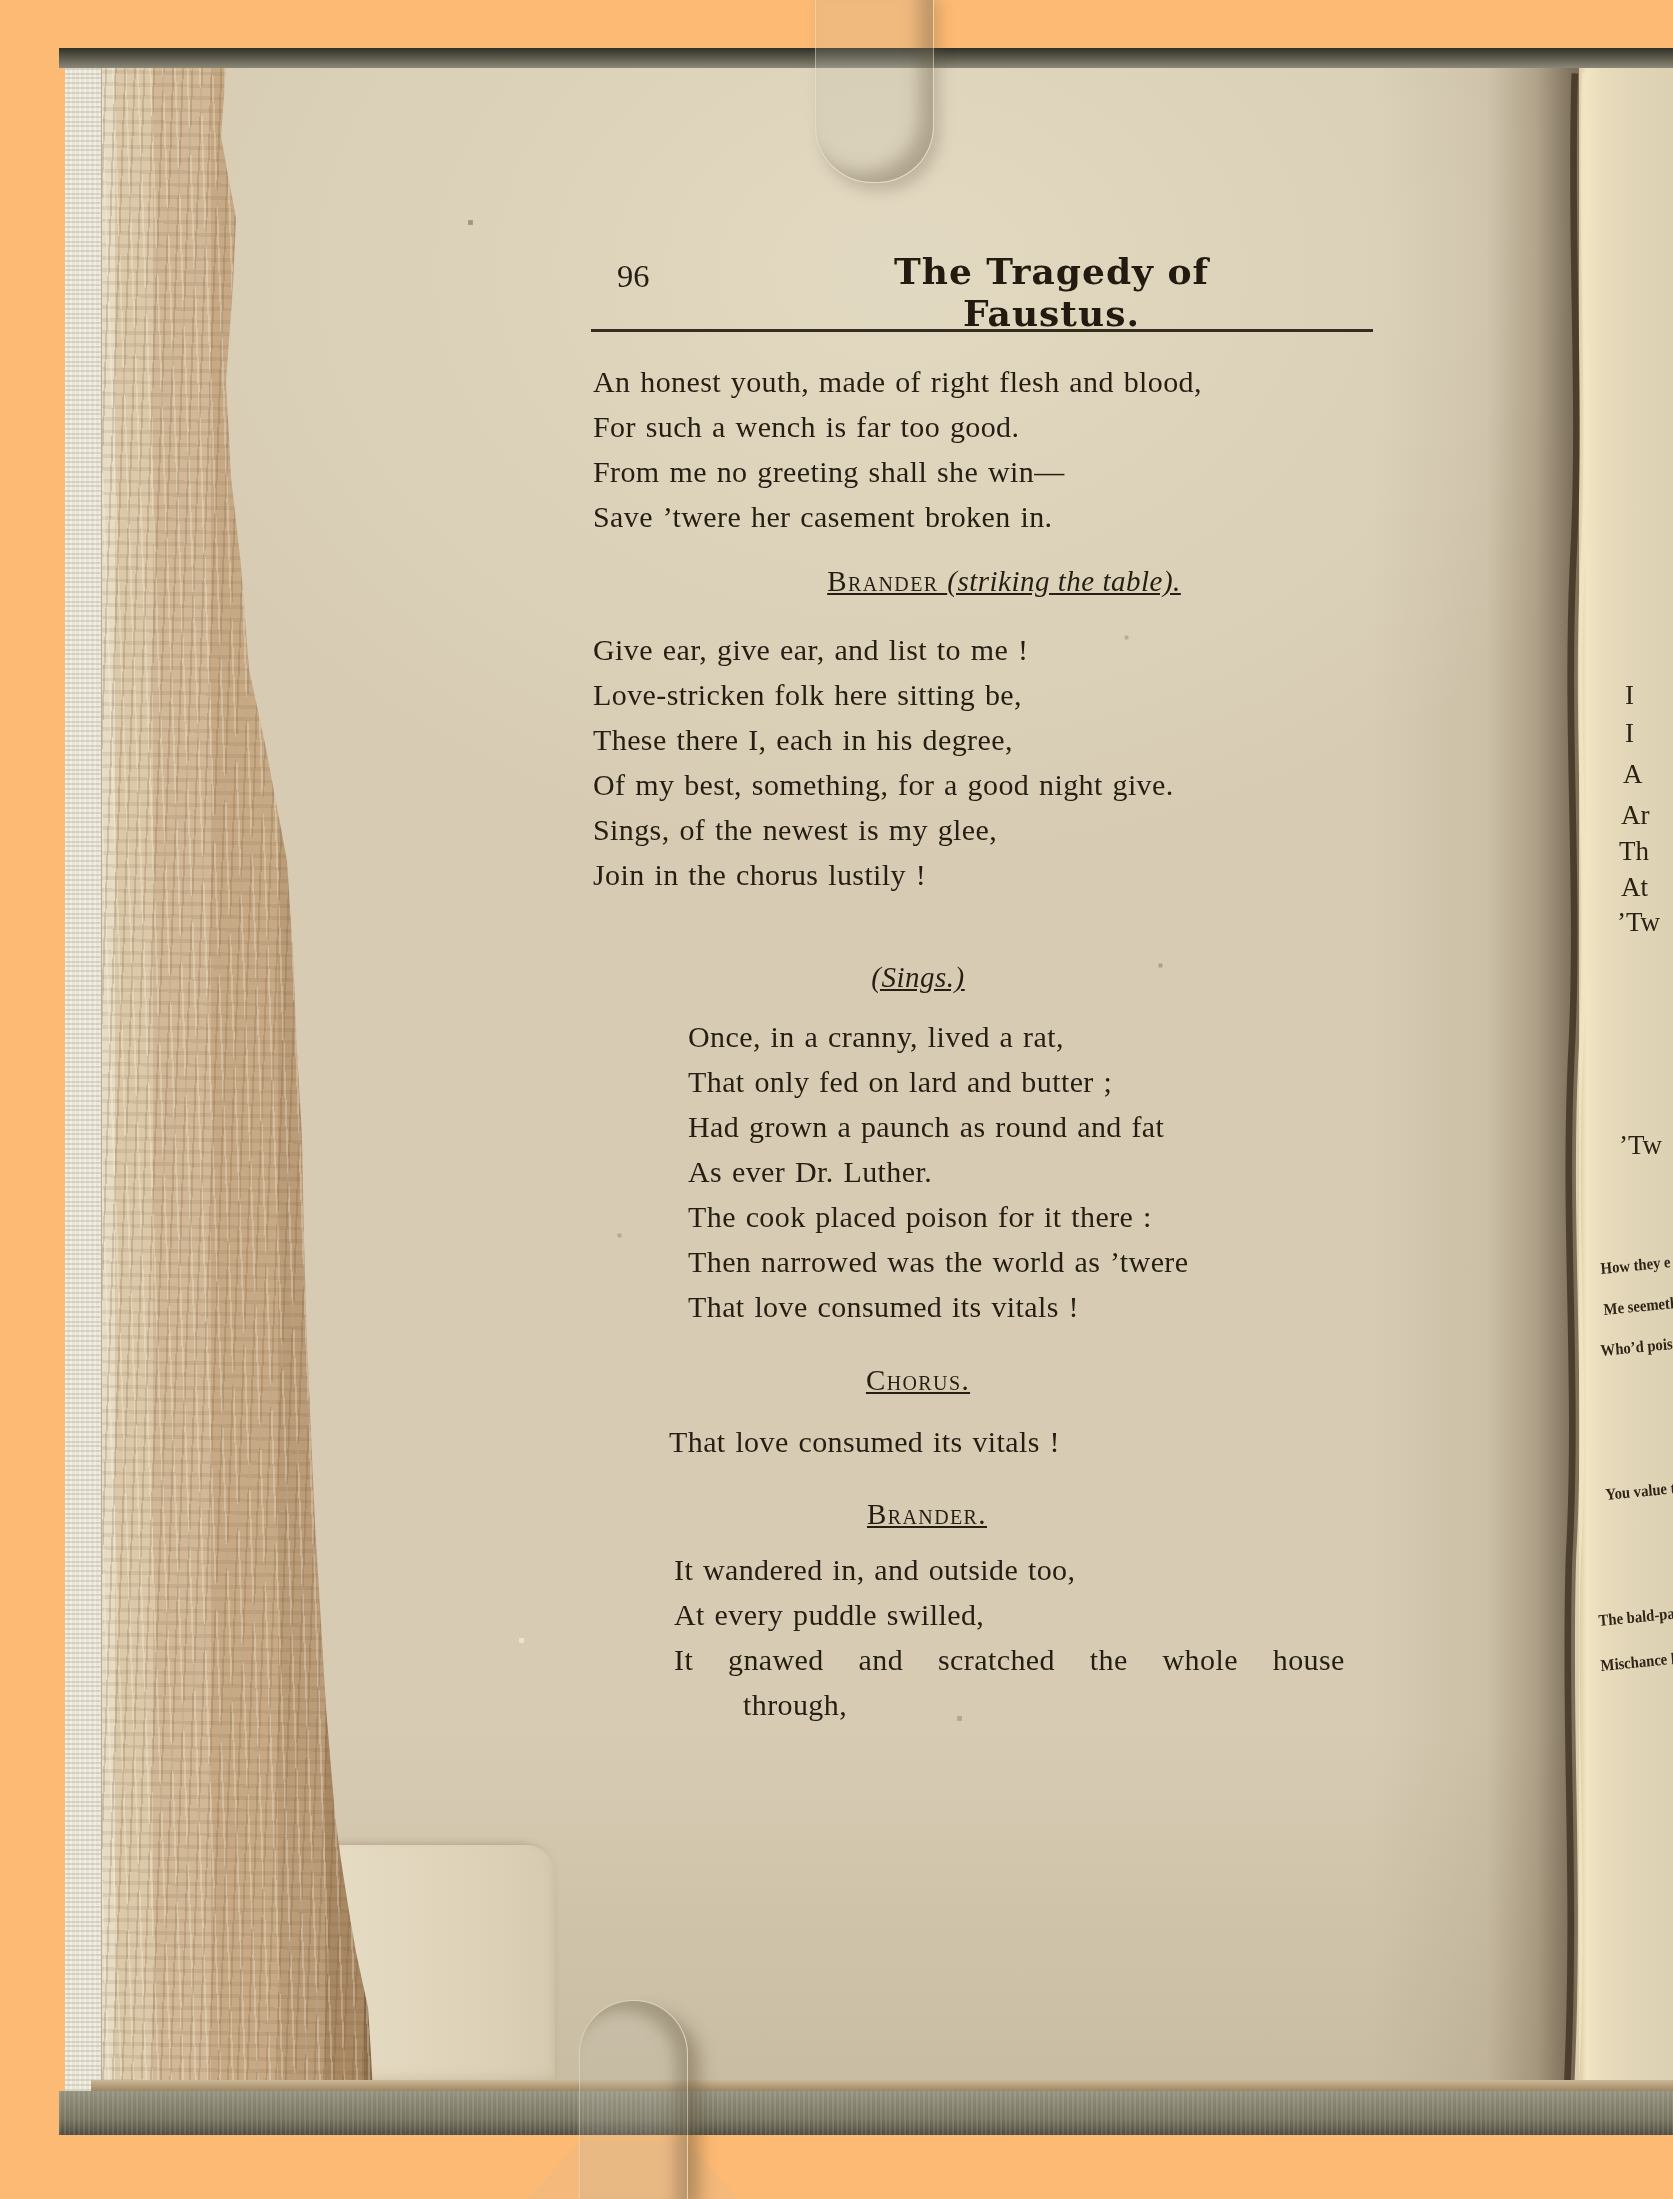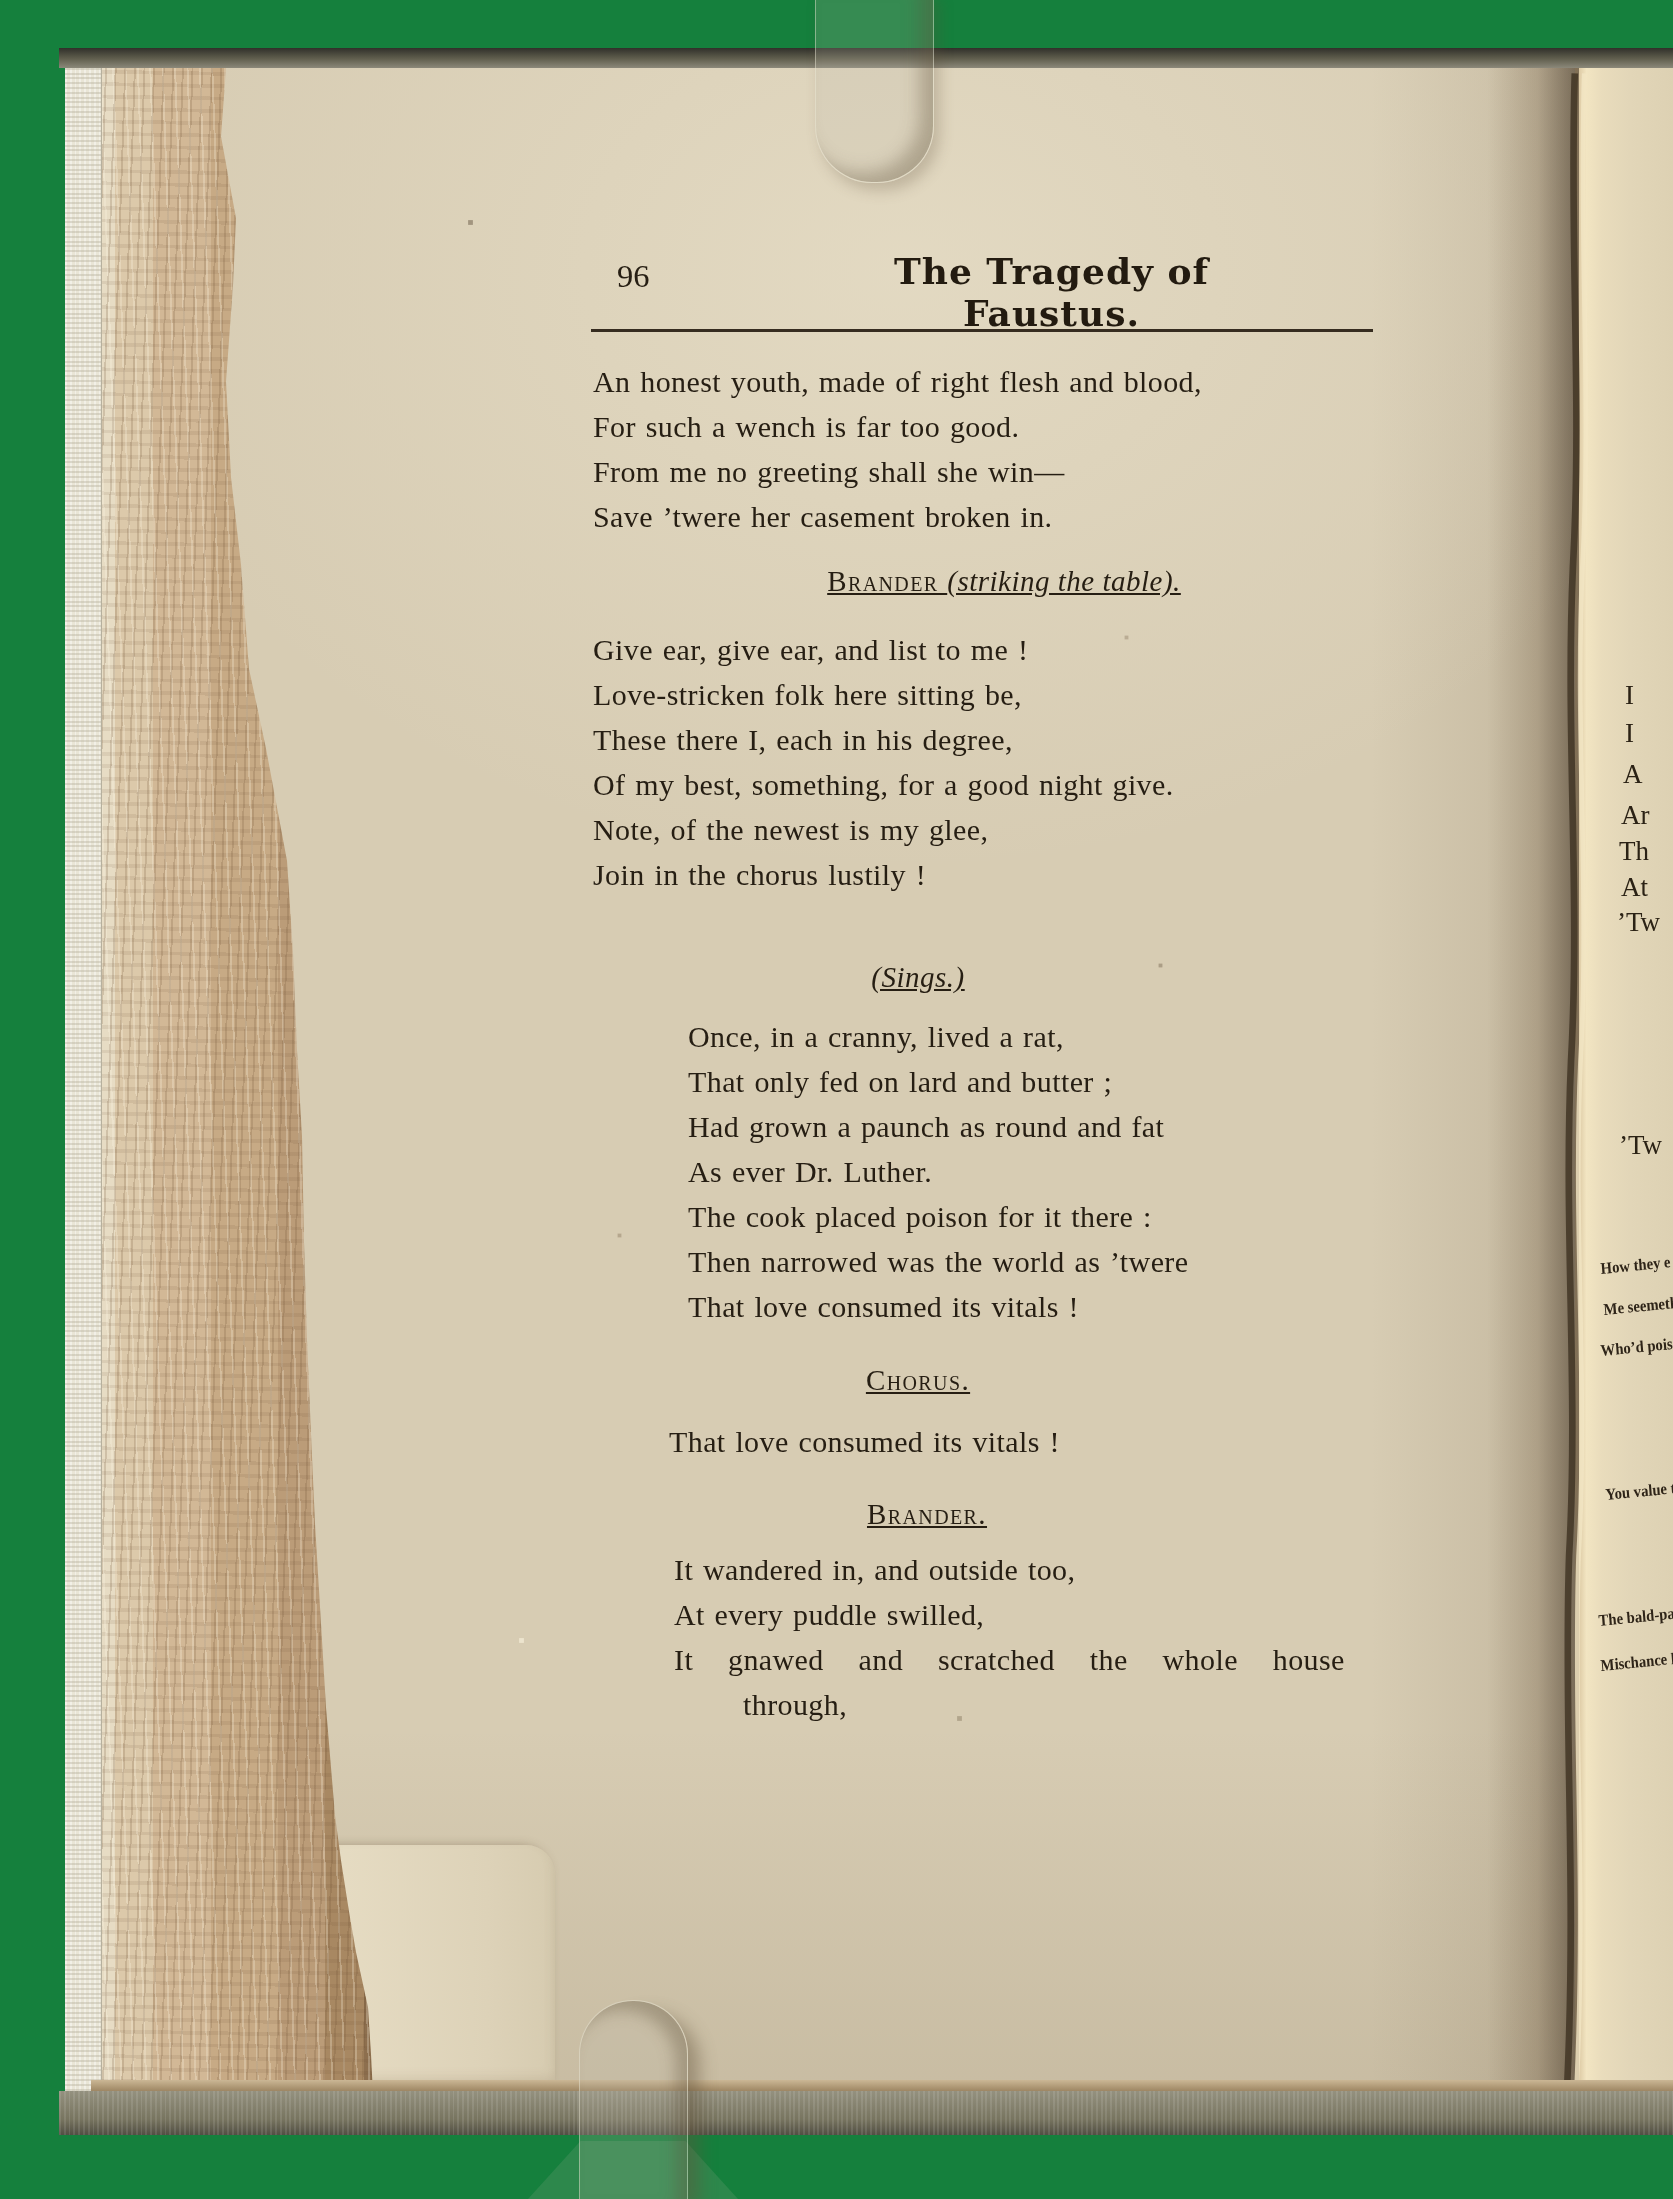--- a/index.html
+++ b/index.html
@@ -1,18 +1,18 @@
 <!DOCTYPE html>
 <html><head>
 <meta charset="utf-8">
 <style>
   html,body{margin:0;padding:0;background:#000;}
   #stage{
     position:relative; width:1674px; height:2200px; overflow:hidden;
-    background:#15803d;
+    background:#fdba74;
     font-family:"Liberation Serif", serif;
   }
   
   .page{
     position:absolute; left:69px; top:67px; width:1513px; height:2025px;
     background:
       radial-gradient(ellipse 1147px 860px at 55% 10%, rgba(236,228,206,.55), rgba(236,228,206,0) 70%),
       linear-gradient(180deg, rgba(0,0,0,0) 82%, rgba(110,92,62,.14) 100%),
       linear-gradient(90deg, rgba(0,0,0,0) 86%, rgba(96,78,52,.18) 100%),
       #d7ccb3;
@@ -194,21 +194,21 @@
 
     <div class="heading heading1">
       <span class="smallcaps">Brander </span><span class="ital">(striking the table).</span>
     </div>
 
     <div class="stanza stanza2">
         <div class="line">Give ear, give ear, and list to me !</div>
         <div class="line">Love-stricken folk here sitting be,</div>
         <div class="line">These there I, each in his degree,</div>
         <div class="line">Of my best, something, for a good night give.</div>
-        <div class="line">Note, of the newest is my glee,</div>
+        <div class="line">Sings, of the newest is my glee,</div>
         <div class="line">Join in the chorus lustily !</div>
       </div>
 
     <div class="heading sings ital">(Sings.)</div>
 
     <div class="stanza song">
         <div class="line">Once, in a cranny, lived a rat,</div>
         <div class="line">That only fed on lard and butter ;</div>
         <div class="line">Had grown a paunch as round and fat</div>
         <div class="line">As ever Dr. Luther.</div>

